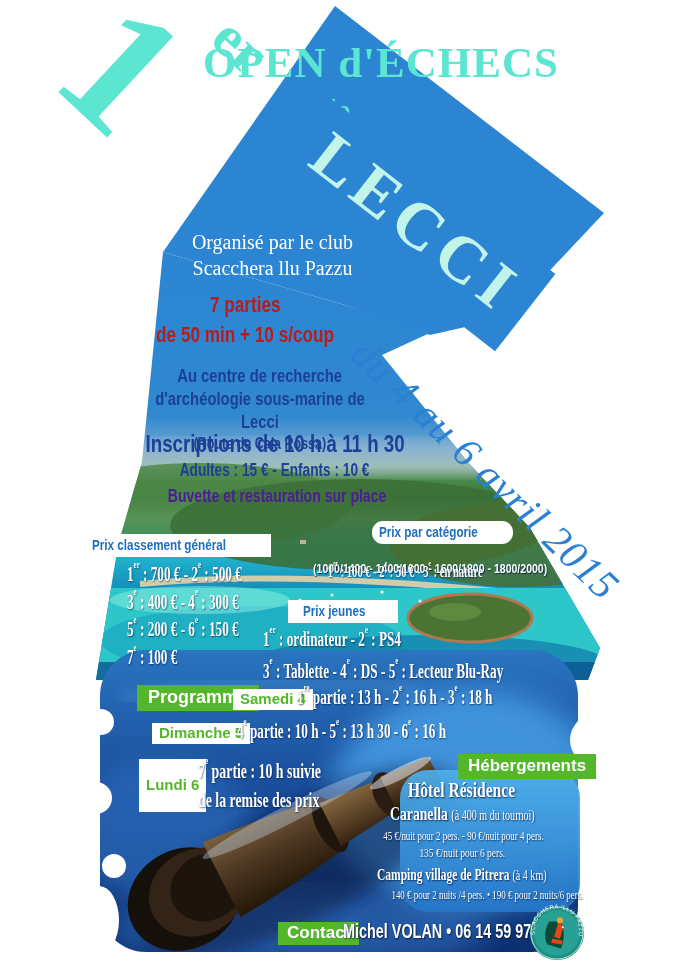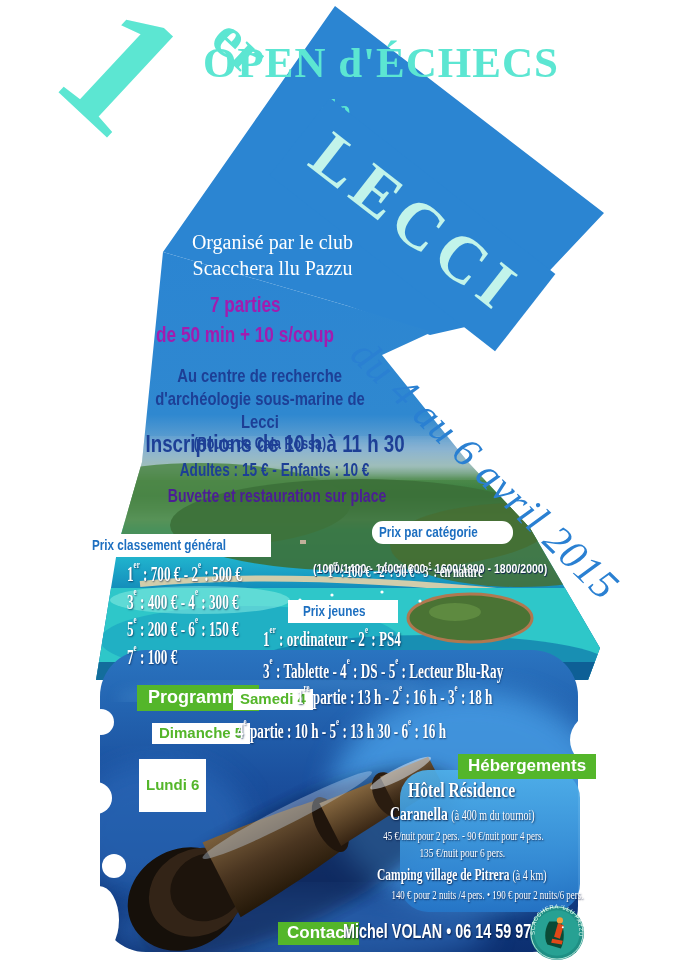--- a/index.html
+++ b/index.html
@@ -27,21 +27,21 @@
         font-size:30px;color:#5ce6d2;}
   .lecci{left:330px;top:98px;transform:rotate(38deg);transform-origin:left top;
          background:#2b85d2;padding:12px 20px 20px 22px;
          font-family:"Liberation Serif",serif;font-weight:bold;font-size:66px;line-height:1;
          letter-spacing:7px;color:#c2f4ea;}
   .ribbon{left:372px;top:332px;transform:rotate(44deg);transform-origin:left top;
           font-family:"Liberation Serif",serif;font-style:italic;font-size:41px;line-height:1;
           color:#2a80d2;letter-spacing:1px;}
   .organizer{left:150px;top:229px;width:245px;color:#fff;
              font-family:"Liberation Serif",serif;font-size:20px;line-height:1.3;}
-  .format{left:123px;top:290px;width:245px;color:#a21caf;font-weight:bold;
+  .format{left:123px;top:290px;width:245px;color:#b91c1c;font-weight:bold;
           font-size:22px;line-height:1.35;}
   .venue{left:110px;top:364px;width:300px;color:#1d3f96;font-weight:bold;line-height:1.22;}
   .venue .l1,.venue .l2{font-size:19px;}
   .venue .l3{font-size:16px;}
   .inscr{left:105px;top:428px;width:340px;color:#1d3f96;font-weight:bold;line-height:1.3;}
   .inscr .l1{font-size:24px;}
   .inscr .l2{font-size:17.5px;}
   .buvette{left:112px;top:486px;width:330px;color:#4c1d95;font-weight:bold;font-size:18px;}
   
   .badge{position:absolute;font-weight:bold;white-space:nowrap;line-height:1.1;}
@@ -252,20 +252,24 @@
   <div class="abs wserif sched nowrap" style="left:297px;top:686px;">
     <span class="sx sx66 supfmt">1<sup>re</sup> partie : 13 h - 2<sup>e</sup> : 16 h - 3<sup>e</sup> : 18 h</span>
   </div>
 
   <div class="badge bw-green" style="left:152px;top:723px;font-size:15px;padding:2px 7px;">Dimanche 5</div>
   <div class="abs wserif sched nowrap" style="left:237px;top:720px;">
     <span class="sx sx66 supfmt">4<sup>e</sup> partie : 10 h - 5<sup>e</sup> : 13 h 30 - 6<sup>e</sup> : 16 h</span>
   </div>
 
   <div class="badge bw-green" style="left:139px;top:759px;font-size:15px;padding:18px 7px;">Lundi 6</div>
+  <div class="abs wserif lundi-lines nowrap">
+    <div><span class="sx sx66 supfmt">7<sup>e</sup> partie : 10 h suivie</span></div>
+    <div><span class="sx sx66 supfmt">de la remise des prix</span></div>
+  </div>
 
   <div class="badge bg-green" style="left:458px;top:754px;font-size:17px;padding:3px 10px;">Hébergements</div>
 
   <div class="abs accom center">
     <div class="h1"><span class="sx sx78 oc">Hôtel Résidence</span></div>
     <div class="h2 nowrap"><span class="sx sx72 oc"><b>Caranella</b> <span class="small">(à 400 m du tournoi)</span></span></div>
     <div class="rate nowrap"><span class="sx sx66 oc">45 €/nuit pour 2 pers. - 90 €/nuit pour 4 pers.</span></div>
     <div class="rate"><span class="sx sx70 oc">135 €/nuit pour 6 pers.</span></div>
     <div class="camp nowrap"><span class="sx sx72 oc"><span>Camping village de Pitrera</span> <span class="small">(à 4 km)</span></span></div>
     <div class="rate nowrap"><span class="sx sx66 oc">140 € pour 2 nuits /4 pers. • 190 € pour 2 nuits/6 pers.</span></div>

